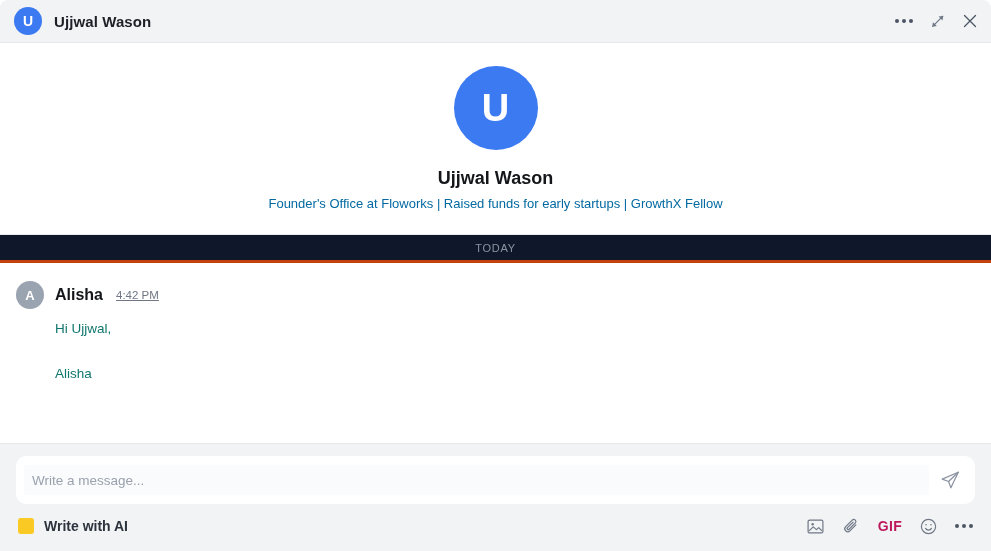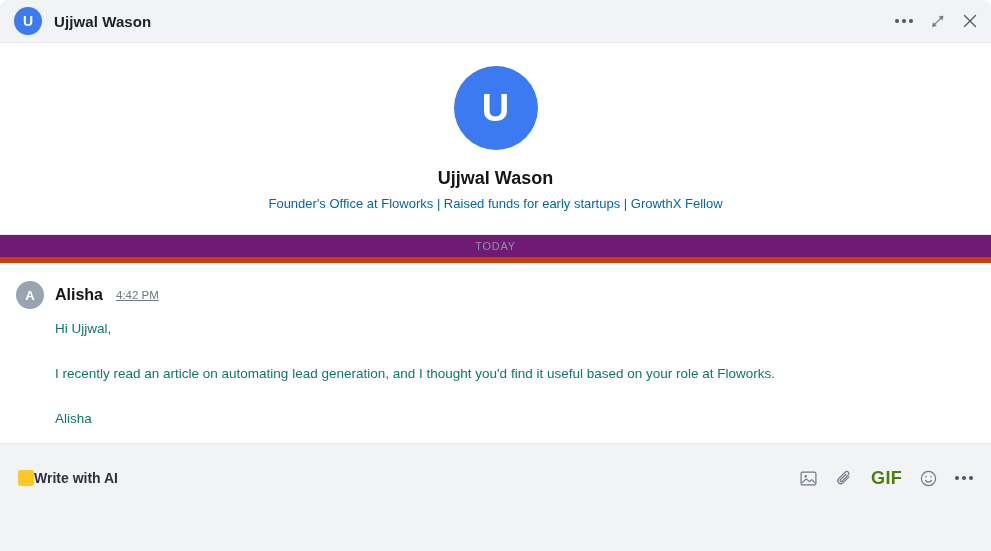--- a/index.html
+++ b/index.html
@@ -100,22 +100,22 @@
     color: #0369a1;
     line-height: 16px;
   }
 
   
   .day-divider {
     height: 28px;
     display: flex;
     align-items: center;
     justify-content: center;
-    border-bottom: 6px solid #c2410c;
-    background: #701a75;
+    border-bottom: 3px solid #c2410c;
+    background: #0f172a;
   }
   .day-divider span {
     font-size: 11px;
     letter-spacing: .7px;
     color: #8b93a1;
     font-weight: normal;
   }
 
   
   .messages {
@@ -200,20 +200,21 @@
   }
   .composer-tools {
     display: flex;
     align-items: center;
     height: 44px;
     padding: 0 2px;
   }
   .ai-btn {
     display: flex;
     align-items: flex-end;
+    gap: 10px;
     cursor: pointer;
   }
   .ai-swatch {
     width: 16px; height: 16px;
     border-radius: 3px;
     background: #fac923;
     display: block;
   }
   .ai-label {
     font-size: 14px;
@@ -226,23 +227,23 @@
     align-items: center;
     gap: 17px;
     color: #6f7785;
   }
   .tool-icon {
     display: flex; align-items: center; justify-content: center;
     cursor: pointer;
     height: 20px;
   }
   .gif-text {
-    font-size: 18px;
-    font-weight: bold;
-    color: #4d7c0f;
+    font-size: 14px;
+    font-weight: bold;
+    color: #be185d;
     letter-spacing: .3px;
     cursor: pointer;
   }
 </style>
 </head>
 <body>
 
 <div class="window">
 
   <div class="titlebar">
@@ -284,27 +285,35 @@
 
   <div class="messages">
     <div class="message">
       <div class="msg-head">
         <div class="msg-avatar">A</div>
         <div class="msg-sender">Alisha</div>
         <div class="msg-time">4:42 PM</div>
       </div>
       <div class="msg-body">
         <p>Hi Ujjwal,</p>
-        <p>I recently read an article on automating lead generation, and I thought you'd find it useful based on your role at Floworks.</p>
         <p>Alisha</p>
       </div>
     </div>
   </div>
 
   <div class="composer">
+    <div class="composer-box">
+      <input class="composer-input" type="text" placeholder="Write a message..." style="">
+      <div class="send-btn">
+        <svg width="22" height="22" viewBox="0 0 24 24">
+          <path d="M21 3.5 L3.5 11 L10.4 13.6 L13 20.5 Z" fill="none" stroke="#8b93a1" stroke-width="1.35" stroke-linejoin="round"></path>
+          <path d="M21 3.5 L10.4 13.6" fill="none" stroke="#8b93a1" stroke-width="1.35" stroke-linecap="round"></path>
+        </svg>
+      </div>
+    </div>
 
     <div class="composer-tools">
       <div class="ai-btn">
         <span class="ai-swatch"></span>
         <span class="ai-label">Write with AI</span>
       </div>
 
       <div class="tools-right">
         <div class="tool-icon">
           <svg width="19" height="19" viewBox="0 0 20 20">

